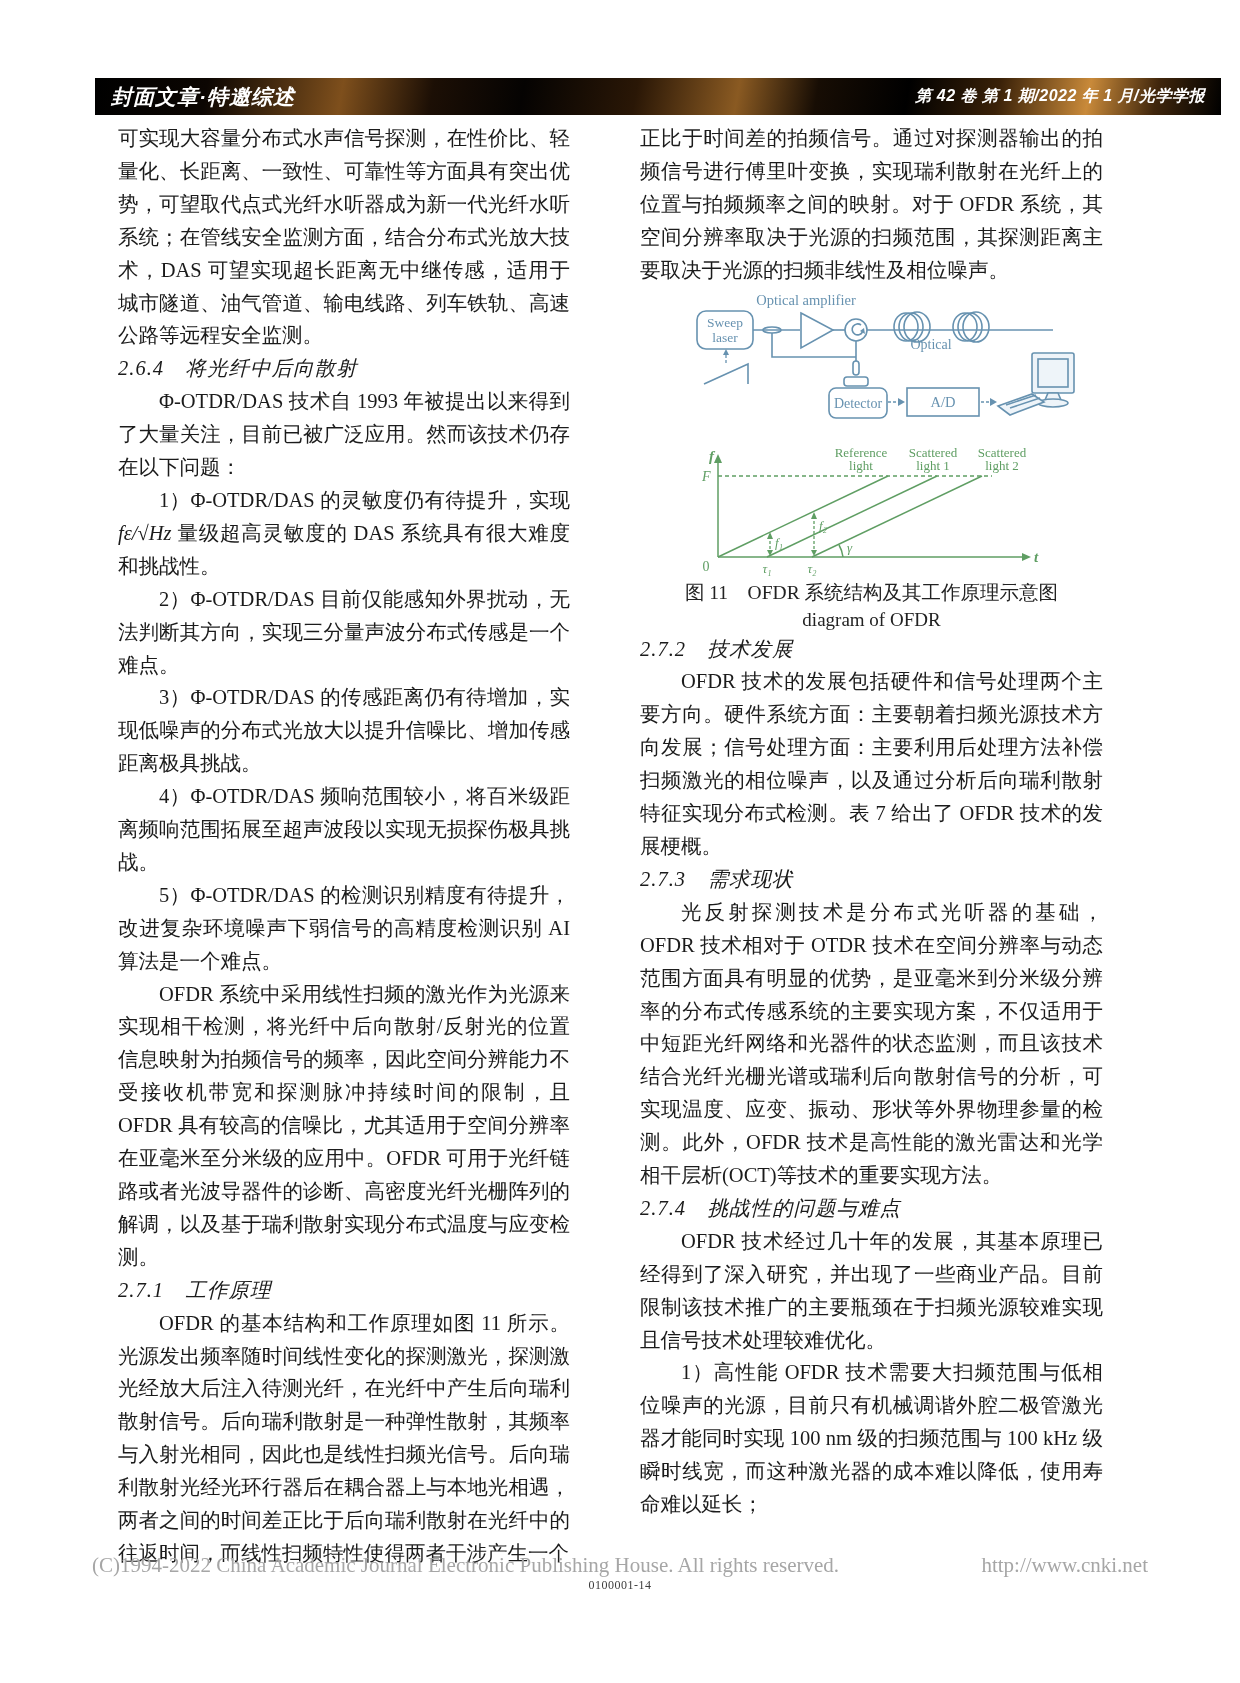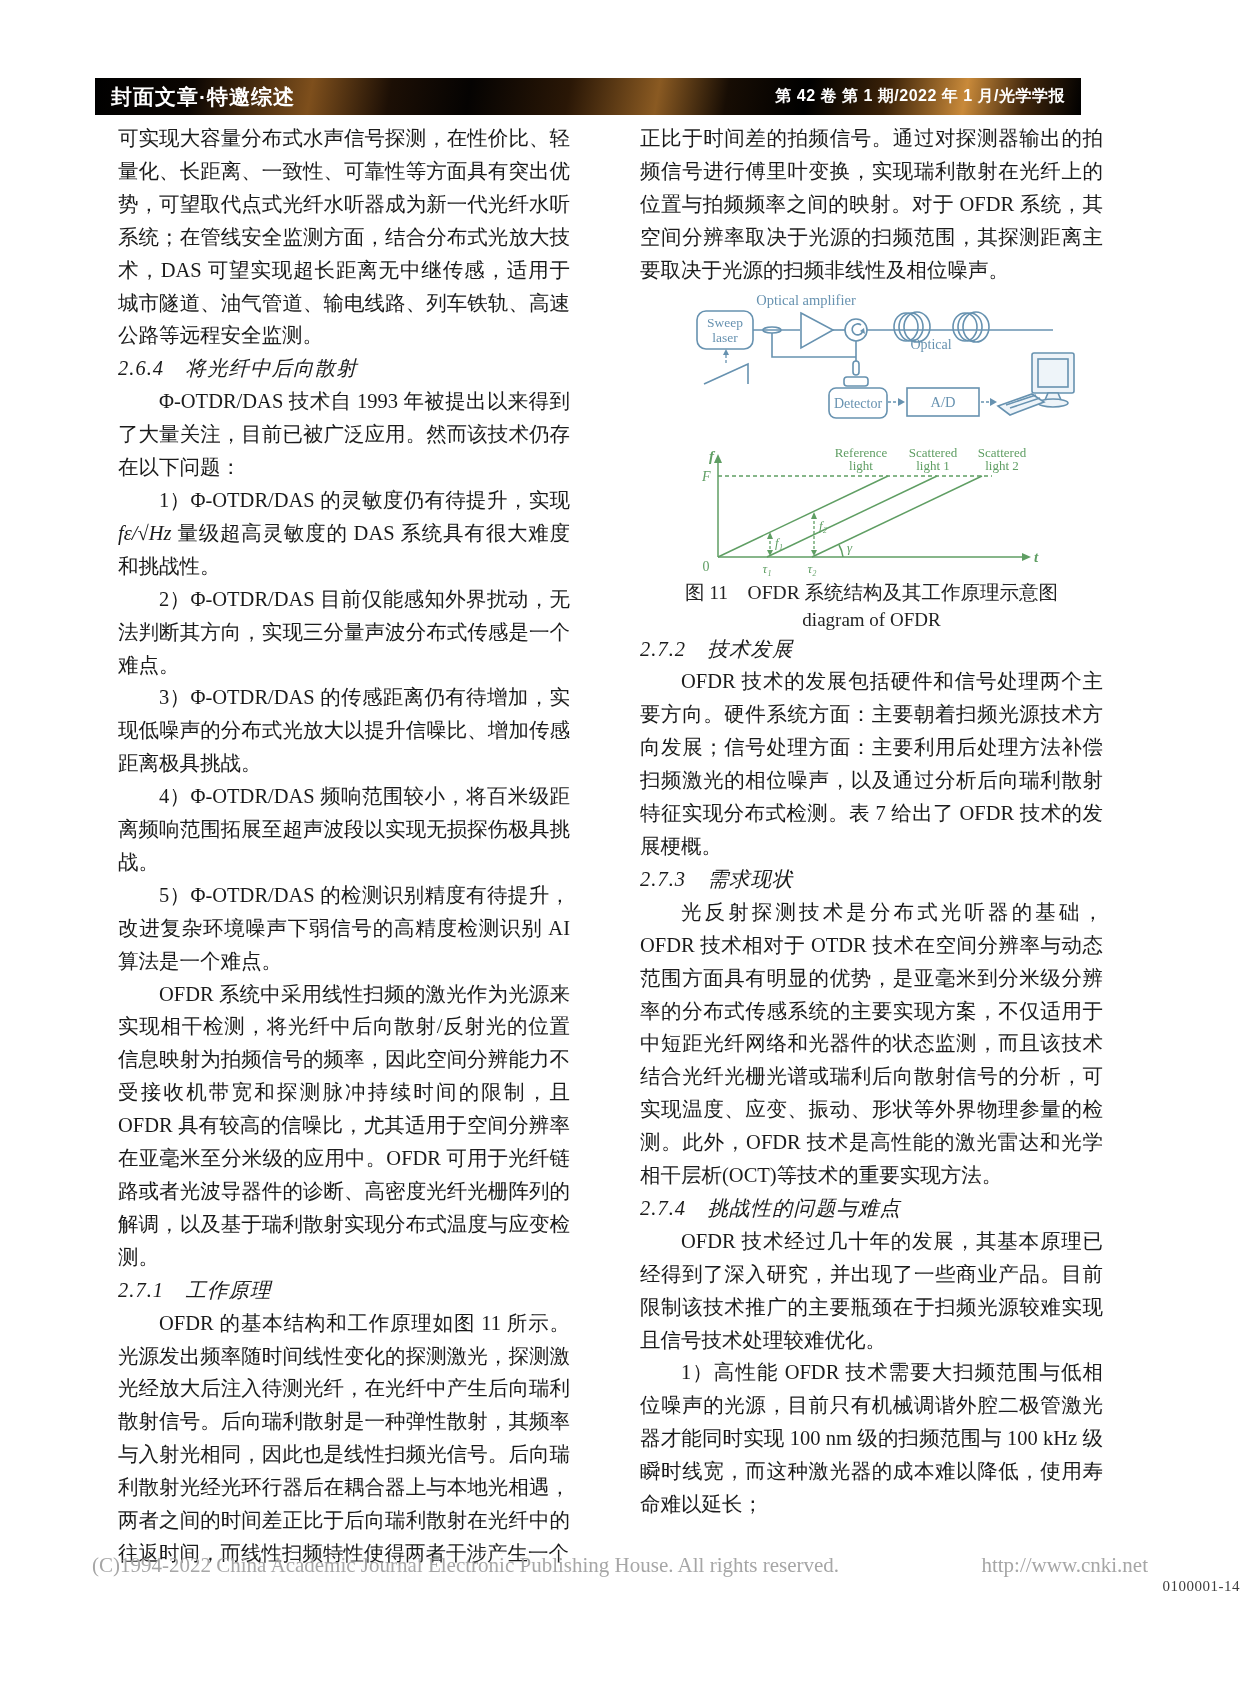--- a/index.html
+++ b/index.html
@@ -8,30 +8,30 @@
     --text:#1b1b1b;
     --footer_gray:#a6a6a6;
   }
   html,body{margin:0;padding:0;}
   body{width:1240px;height:1683px;background:#ffffff;position:relative;
        font-family:"Liberation Serif","DejaVu Serif",serif;color:var(--text);}
   .page{position:absolute;inset:0;overflow:hidden;background:#fff;}
 
   
   .header-band{
-    position:absolute;left:95px;top:78px;width:986px;height:37px;
+    position:absolute;left:95px;top:78px;width:1126px;height:37px;
     background:
       linear-gradient(100deg,
         #000 0%, #0c0602 10%, #7e4f1c 22%, #1c0f05 30%, #050302 38%,
         #2a1706 48%, #8a5a22 57%, #170d04 64%, #000 72%,
         #3a2108 80%, #c98a3a 88%, #40260c 94%, #000 100%);
     display:flex;align-items:center;justify-content:space-between;
     padding:0 16px;box-sizing:border-box;
     font-family:"Liberation Sans","DejaVu Sans",sans-serif;
-    color:#fff;font-weight:bold;
+    color:#fff;font-weight:bold;font-style:italic;
   }
   .header-band .hl{font-size:21px;letter-spacing:1px;}
   .header-band .hr{font-size:16px;letter-spacing:0.5px;}
 
   
   .col{position:absolute;top:122px;font-size:20.5px;line-height:32.9px;
        text-align:justify;text-justify:inter-ideograph;}
   .col-left{left:118px;width:452px;}
   .col-right{left:640px;width:463px;}
   .col p{margin:0;text-indent:2em;}
@@ -55,22 +55,22 @@
   .green{stroke:var(--accent_green);fill:none;stroke-width:1.5;}
   .greentext{fill:var(--accent_green);stroke:none;font-family:"Liberation Serif","DejaVu Serif",serif;}
   .greenarrow{fill:var(--accent_green);stroke:none;}
   .dash{stroke-dasharray:4 3;}
   .dashf{stroke-dasharray:3 2;stroke-width:1.3;}
 
   
   .footer-row{position:absolute;left:92px;top:1553px;width:1056px;
     display:flex;justify-content:space-between;color:var(--footer_gray);
     font-size:21px;}
-  .page-number{position:absolute;left:0;top:1578px;width:100%;text-align:right;
-    font-size:15px;color:#3c3c3c;letter-spacing:0.5px;}
+  .page-number{position:absolute;left:0;top:1578px;width:100%;text-align:center;
+    font-size:12px;color:#3c3c3c;letter-spacing:0.5px;}
 </style>
 </head>
 <body>
 
 <div class="page">
 
   <div class="header-band">
     <span class="hl">封面文章·特邀综述</span>
     <span class="hr">第 42 卷 第 1 期/2022 年 1 月/光学学报</span>
   </div>

